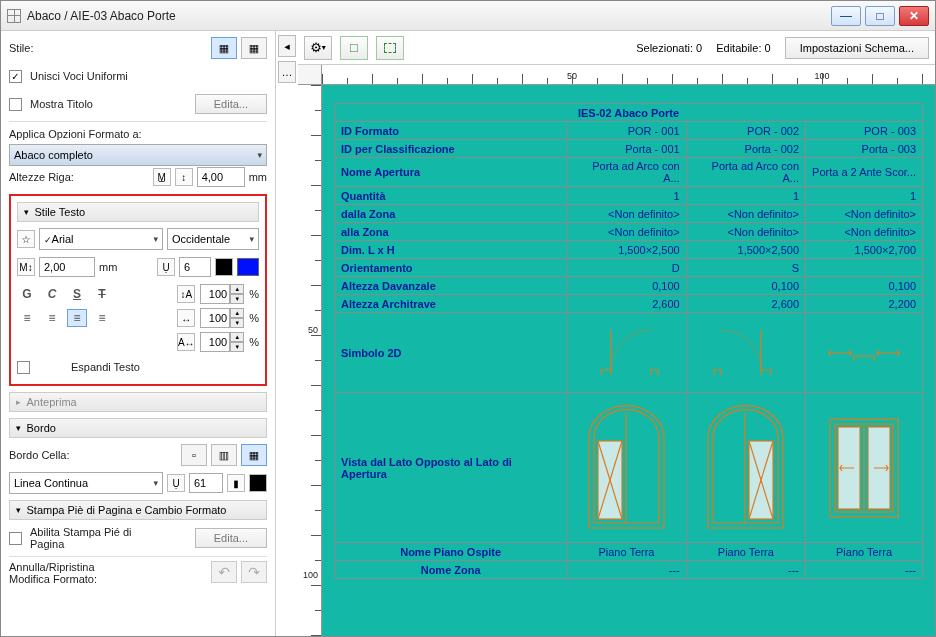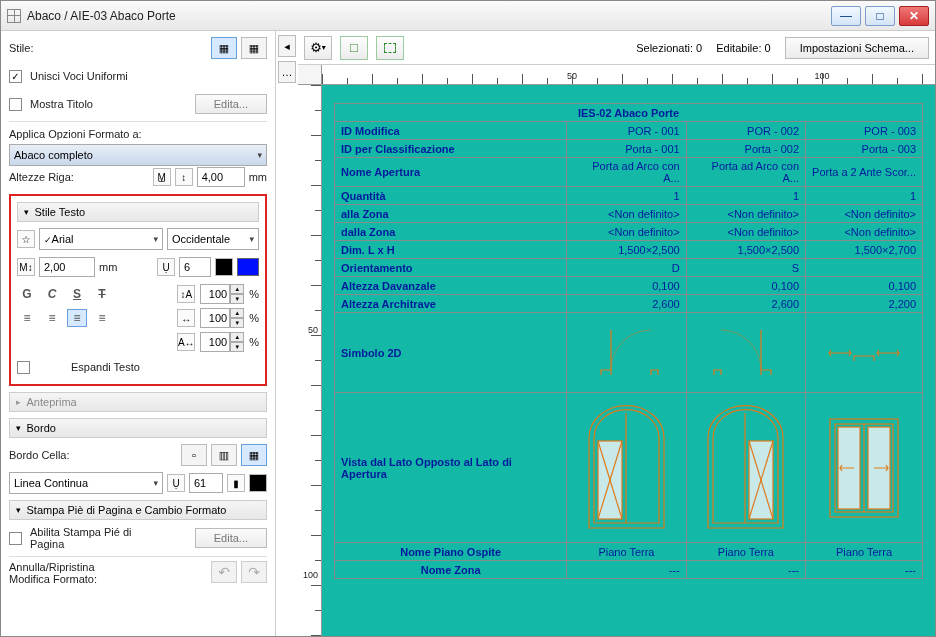--- a/index.html
+++ b/index.html
@@ -342,21 +342,21 @@
             <div class="tick major" style="top: 550px;"></div>
           </div>
         <div class="canvas">
 
           <table class="abaco">
             <tbody>
                 <tr class="title-row">
                   <td colspan="4">IES-02 Abaco Porte</td>
                 </tr>
             <tr>
-                  <td class="hdr">ID Modifica</td>
+                  <td class="hdr">ID Formato</td>
                   <td class="val">POR - 001</td>
                   <td class="val">POR - 002</td>
                   <td class="val">POR - 003</td>
                 </tr>
             <tr>
                   <td class="hdr">ID per Classificazione</td>
                   <td class="val">Porta - 001</td>
                   <td class="val">Porta - 002</td>
                   <td class="val">Porta - 003</td>
                 </tr>
@@ -366,27 +366,27 @@
                   <td class="val">Porta ad Arco con A...</td>
                   <td class="val">Porta a 2 Ante Scor...</td>
                 </tr>
             <tr>
                   <td class="hdr">Quantità</td>
                   <td class="val">1</td>
                   <td class="val">1</td>
                   <td class="val">1</td>
                 </tr>
             <tr>
-                  <td class="hdr">alla Zona</td>
+                  <td class="hdr">dalla Zona</td>
                   <td class="val">&lt;Non definito&gt;</td>
                   <td class="val">&lt;Non definito&gt;</td>
                   <td class="val">&lt;Non definito&gt;</td>
                 </tr>
             <tr>
-                  <td class="hdr">dalla Zona</td>
+                  <td class="hdr">alla Zona</td>
                   <td class="val">&lt;Non definito&gt;</td>
                   <td class="val">&lt;Non definito&gt;</td>
                   <td class="val">&lt;Non definito&gt;</td>
                 </tr>
             <tr>
                   <td class="hdr">Dim. L x H</td>
                   <td class="val">1,500×2,500</td>
                   <td class="val">1,500×2,500</td>
                   <td class="val">1,500×2,700</td>
                 </tr>

